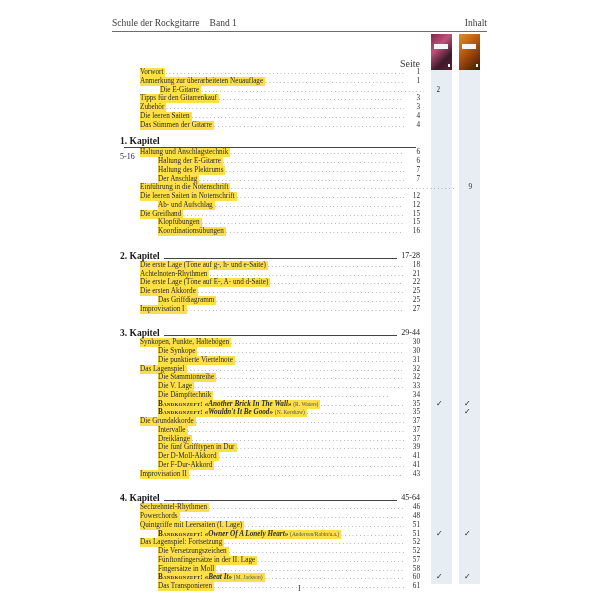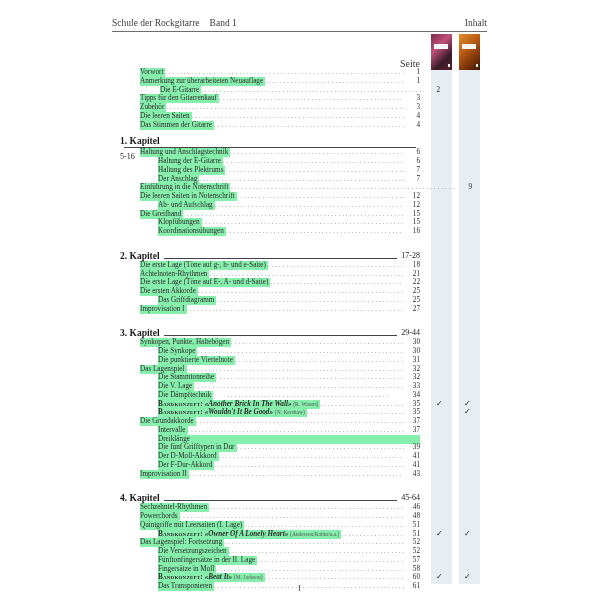--- a/index.html
+++ b/index.html
@@ -14,21 +14,21 @@
   .col1 { left:431px; }
   .col2 { left:459px; }
   .cover { position:absolute; top:34px; width:21px; height:36px; }
   .cover1 { left:431px; background:linear-gradient(135deg,#7a2a4a 0%,#c0507a 35%,#3a1b2a 70%,#5a2030 100%); }
   .cover2 { left:459px; background:linear-gradient(135deg,#e0902a 0%,#b85a12 40%,#6a2a08 80%,#3a1a06 100%); }
   .cover .lbl { position:absolute; left:3px; top:10px; width:14px; height:5px; background:#f5f5f5; }
   .cover .dot { position:absolute; right:2px; bottom:3px; width:2px; height:3px; background:#fff; }
   .seite { position:absolute; left:395px; top:58px; width:25px; text-align:right; font-size:10px; color:#3a3a3a; }
   .toc { position:absolute; left:130px; top:68px; width:290px; }
   .row { position:absolute; left:0; width:290px; height:9px; font-size:7.2px; line-height:9px; white-space:nowrap; display:flex; }
-  .row .title { flex:0 0 auto; padding-right:2px; background:#86efac; }
+  .row .title { flex:0 0 auto; padding-right:2px; background:#fde047; }
   .row .leader { flex:1 1 auto; overflow:hidden; color:#777; letter-spacing:2.2px; font-size:6px; }
   .row .page { flex:0 0 auto; padding-left:2px; width:14px; text-align:right; }
   .chapter { position:absolute; left:-10px; width:300px; height:12px; font-size:9.5px; font-weight:bold; line-height:12px; display:flex; color:#1a1a1a; }
   .chapter .rule { flex:1 1 auto; border-bottom:1px solid #444; margin:0 4px 3px 4px; }
   .chapter .range { font-weight:normal; font-size:8px; }
   .band-k { font-variant:small-caps; font-weight:bold; letter-spacing:0.2px; }
   .song { font-weight:bold; font-style:italic; }
   .credit { font-size:5.5px; color:#555; }
   .check { position:absolute; font-size:8px; color:#222; }
   .pagenum { position:absolute; left:298px; top:584px; font-size:8px; color:#333; }
@@ -238,21 +238,21 @@
     <div class="row" style="top: 349px; left: 10px; width: 280px;">
       <span class="title">Die Grundakkorde</span>
       <span class="leader">........................................................................................................................................................................................................</span>
       <span class="page">37</span>
     </div>
     <div class="row" style="top: 357.75px; left: 28px; width: 262px;">
       <span class="title">Intervalle</span>
       <span class="leader">........................................................................................................................................................................................................</span>
       <span class="page">37</span>
     </div>
-    <div class="row" style="top: 366.5px; left: 28px; width: 262px; flex-direction: column;">
+    <div class="row" style="top: 366.5px; left: 28px; width: 262px;">
       <span class="title">Dreiklänge</span>
       <span class="leader">........................................................................................................................................................................................................</span>
       <span class="page">37</span>
     </div>
     <div class="row" style="top: 375.25px; left: 28px; width: 262px;">
       <span class="title">Die fünf Grifftypen in Dur</span>
       <span class="leader">........................................................................................................................................................................................................</span>
       <span class="page">39</span>
     </div>
     <div class="row" style="top: 384px; left: 28px; width: 262px;">

